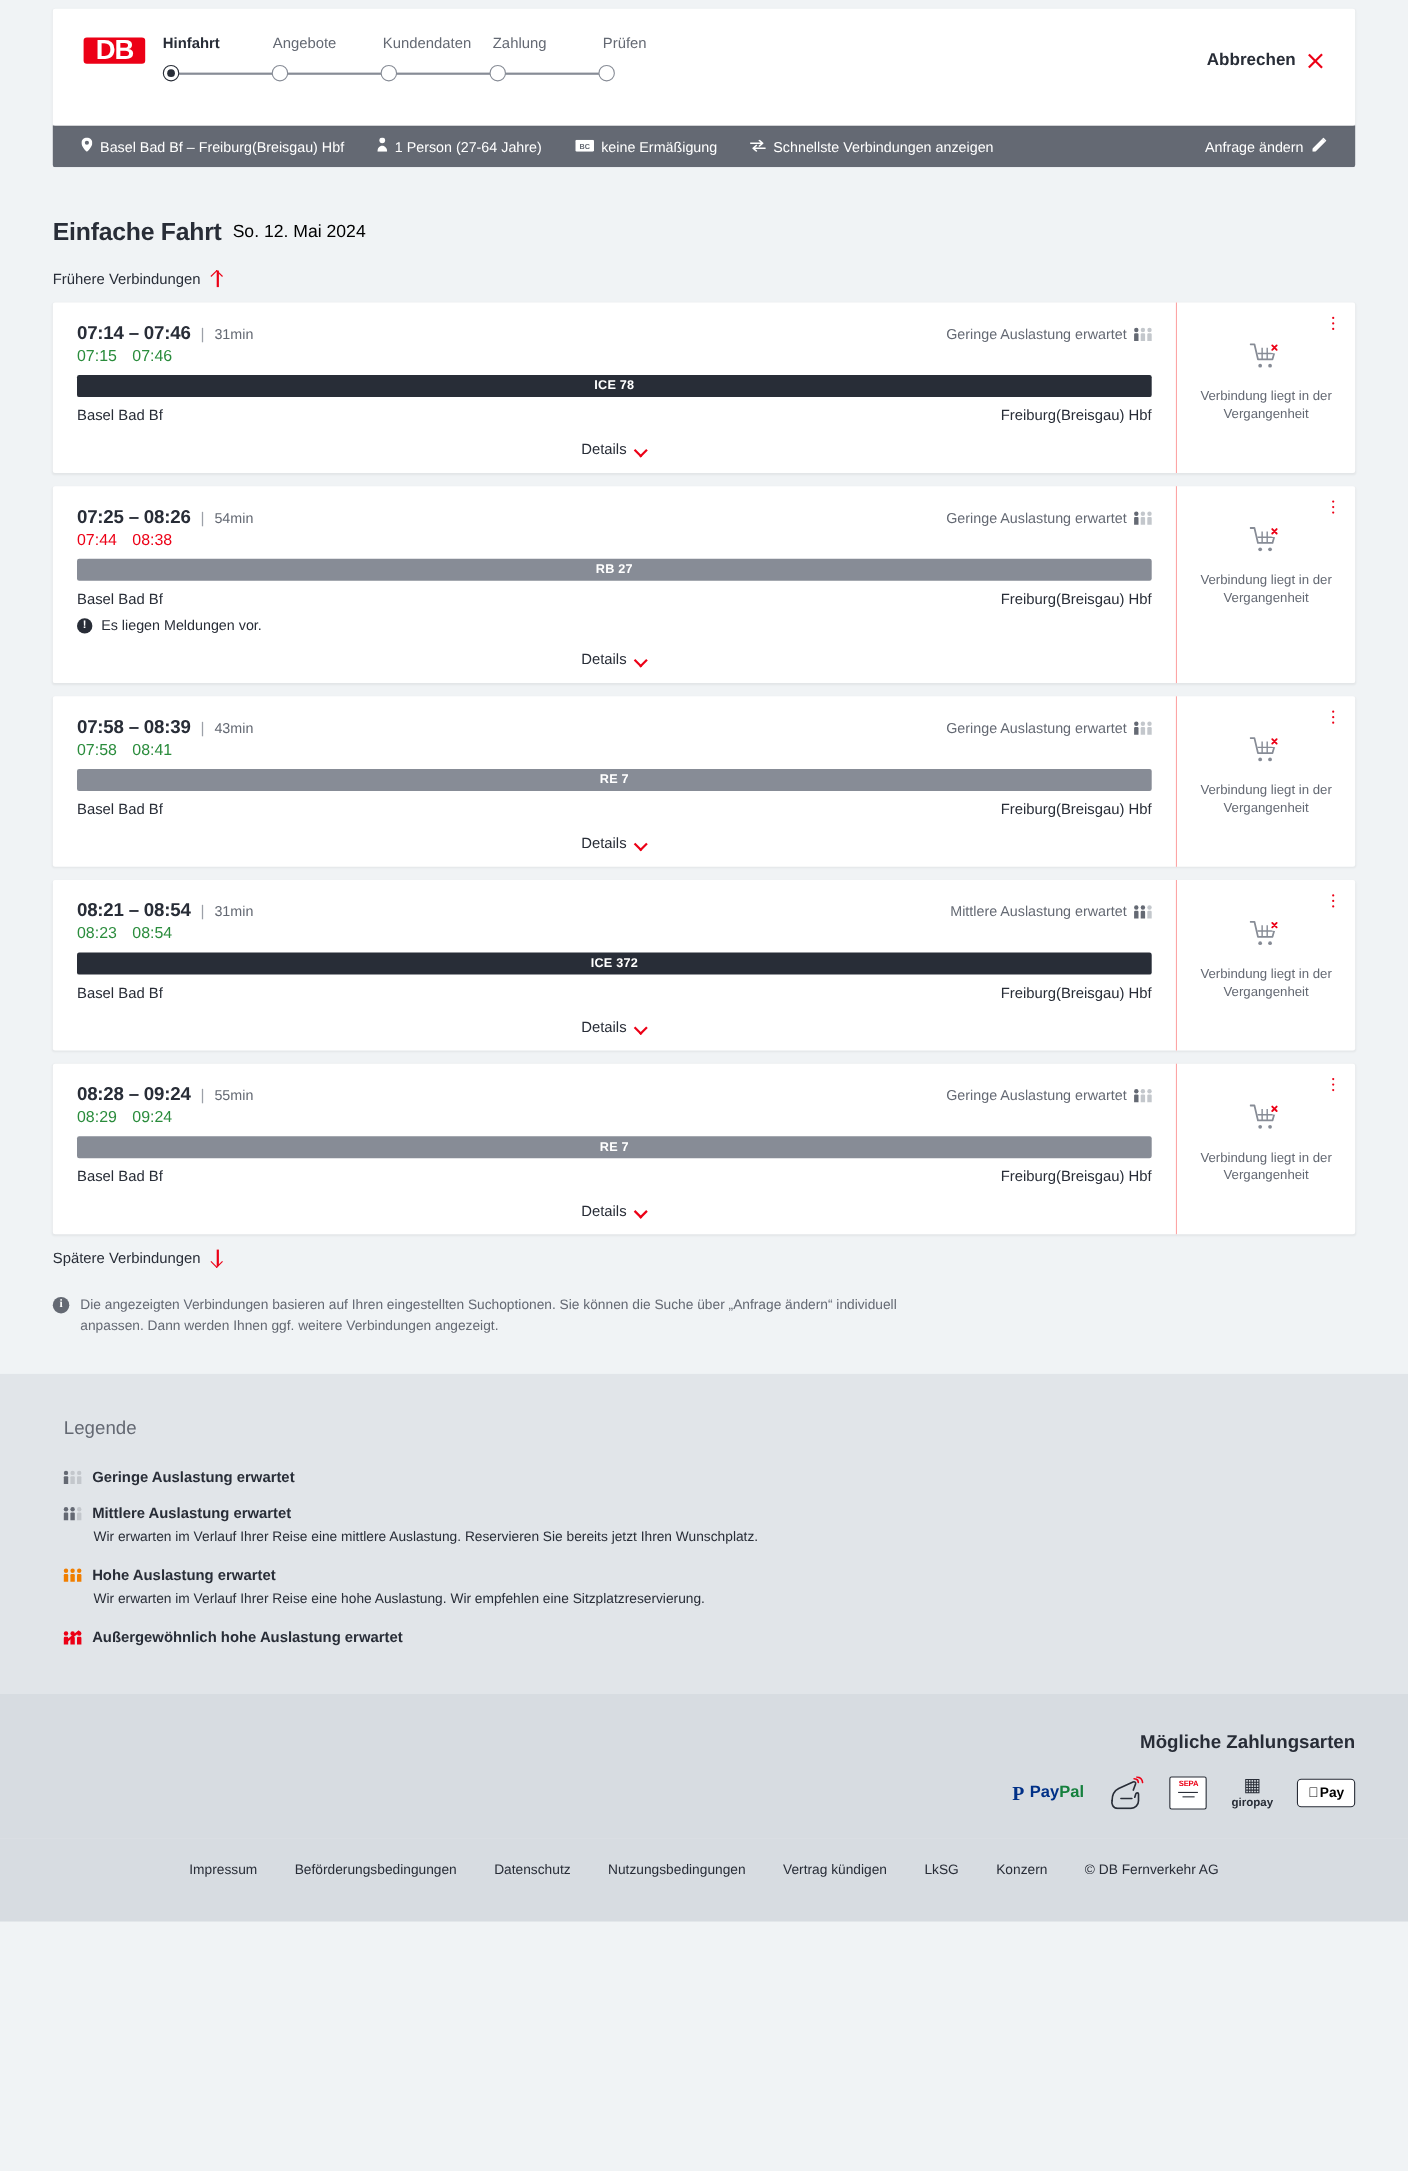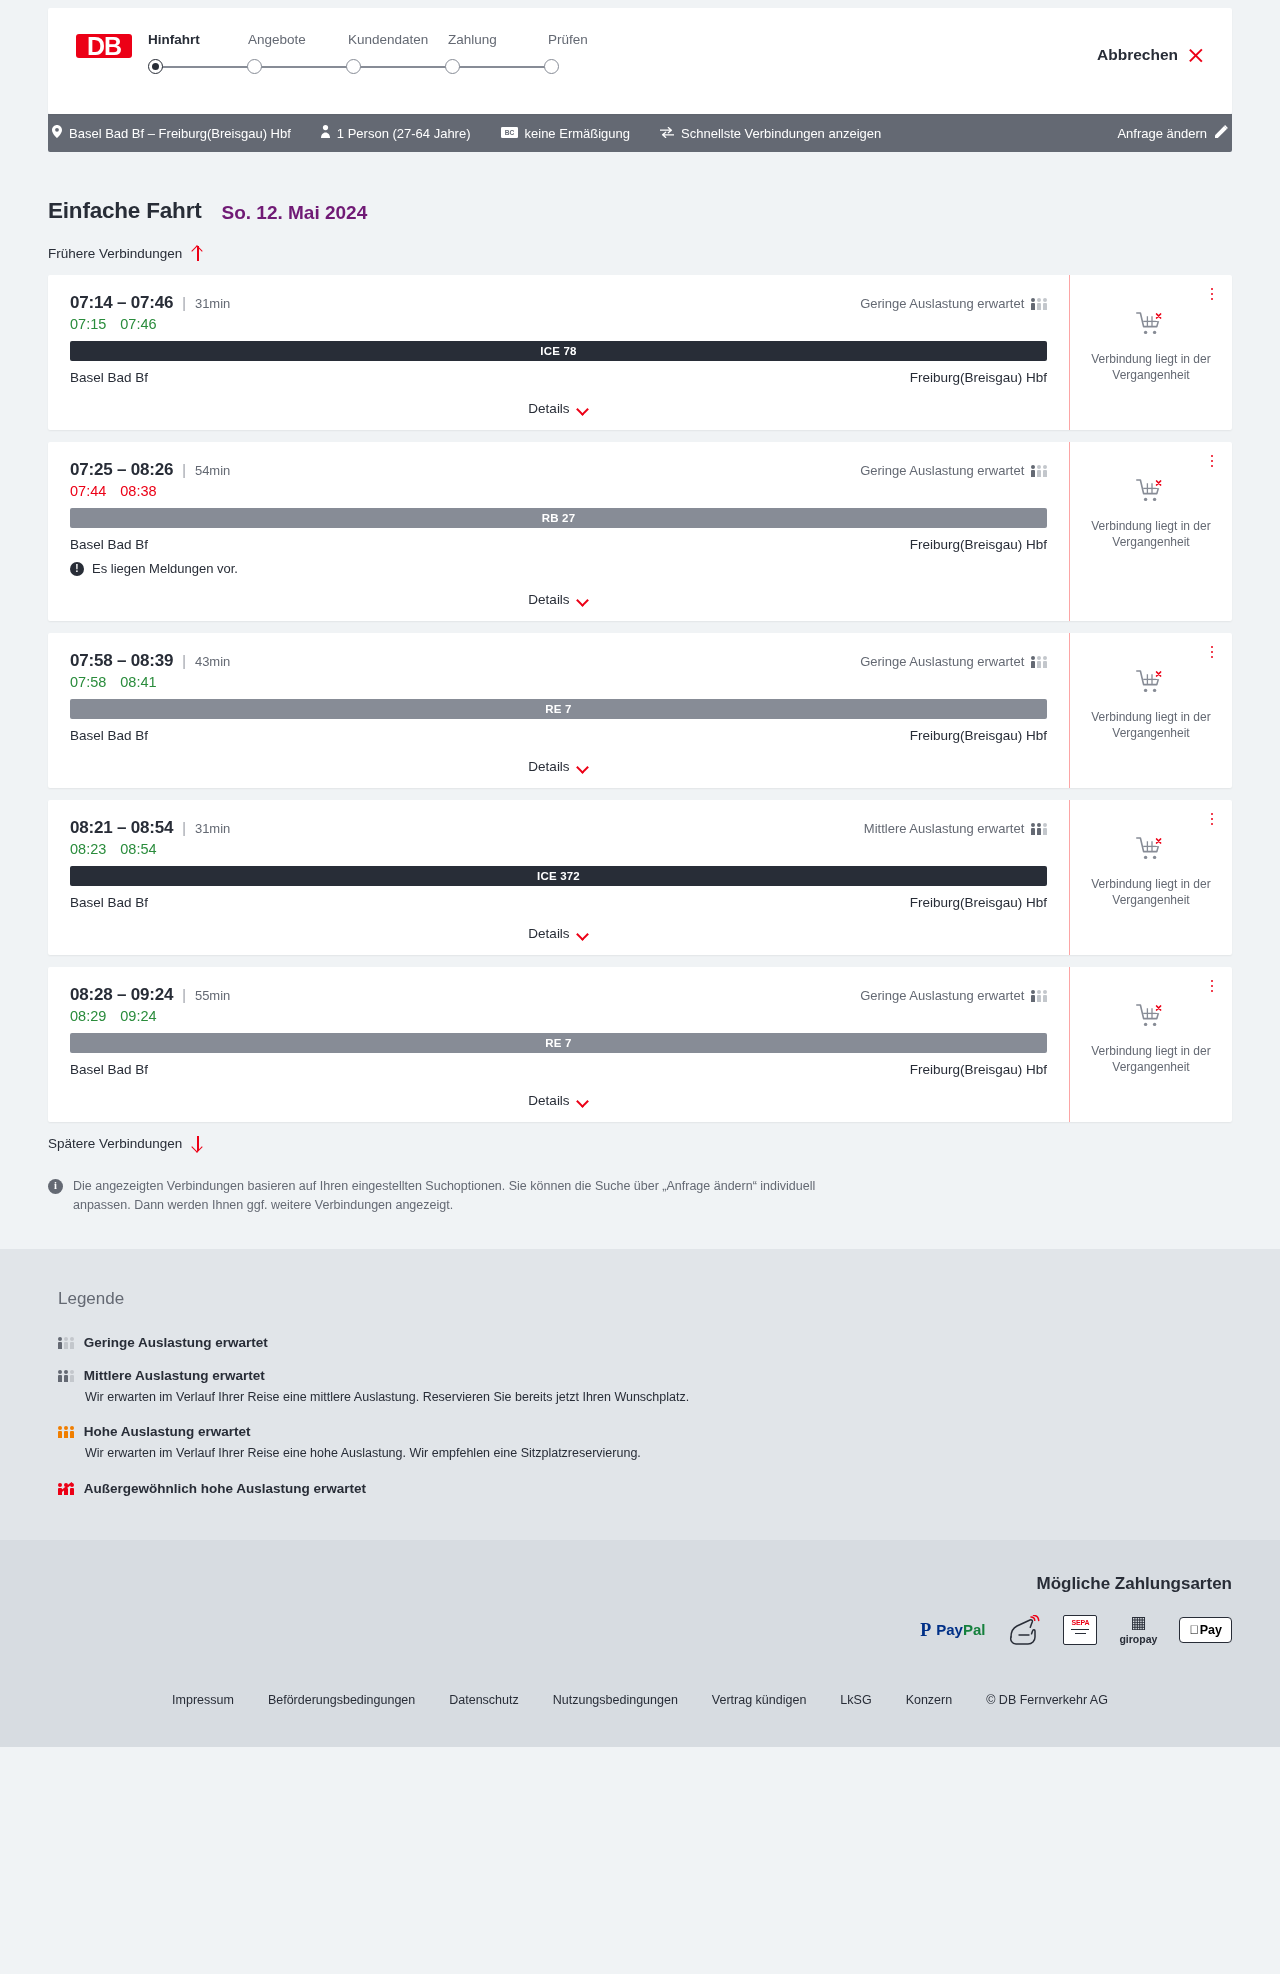--- a/index.html
+++ b/index.html
@@ -97,38 +97,38 @@
   .x-icon::before { transform: translateX(-50%) rotate(45deg); }
   .x-icon::after  { transform: translateX(-50%) rotate(-45deg); }
 
   
   .summary-wrap { padding: 0 48px; }
   .summary {
     background: #646973;
     color: #fff;
     height: 38px;
     display: flex;
-    padding: 0 4px;
+    padding: 0 26px;
     font-size: 13px;
     border-radius: 0 0 2px 2px;
   }
   .summary .chip { display: flex; align-items: center; gap: 7px; margin-right: 30px; }
   .summary .chip:last-of-type { margin-right: 0; }
   .summary .spacer { flex: 1; }
   .summary .edit { display: flex; align-items: center; gap: 8px; cursor: pointer; }
   .ic { display: inline-block; flex: none; }
 
   
   .main { padding: 0 48px; background: #f0f3f5; padding-bottom: 34px; }
   .trip-head {
-    display: flex; align-items: flex-end; gap: 20px;
+    display: flex; align-items: center; gap: 10px;
     padding: 46px 0 0 0;
   }
   .trip-head h1 { font-size: 22.5px; font-weight: 700; letter-spacing: -.2px; }
-  .trip-head .date { font-size: 19px; font-weight: 700; color: #701a75; }
+  .trip-head .date { font-size: 16px; font-weight: 400; color: #000000; }
 
   .nav-earlier, .nav-later {
     display: flex; align-items: center; gap: 9px;
     font-size: 13.5px;
     cursor: pointer;
     width: max-content;
   }
   .nav-earlier { margin: 22px 0 14px 0; }
   .nav-later { margin: 14px 0 0 0; }
   .arrow-up, .arrow-down {

